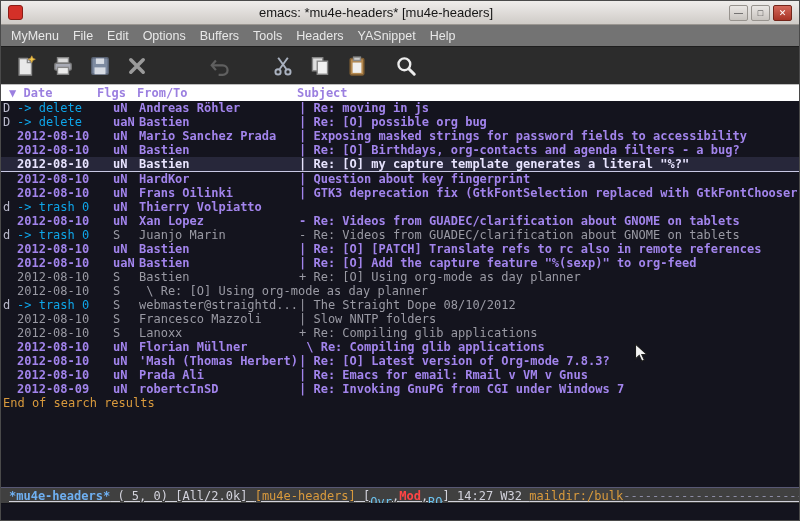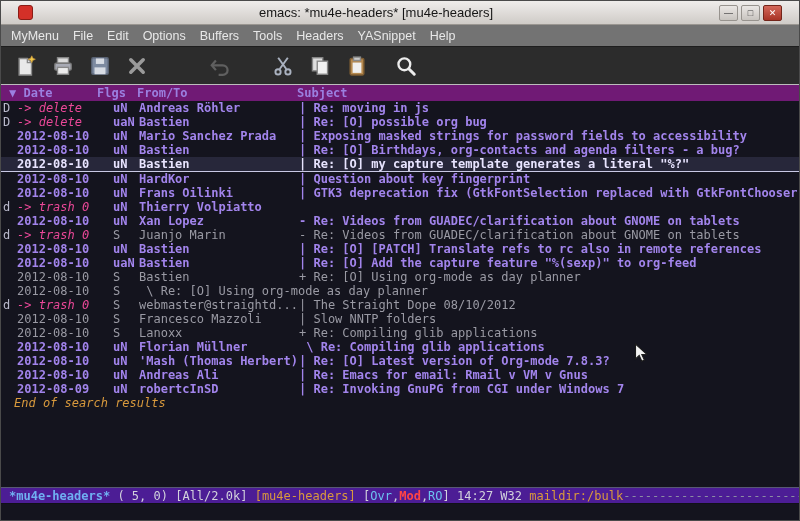--- a/index.html
+++ b/index.html
@@ -4,21 +4,21 @@
 <style>
   * { margin:0; padding:0; box-sizing:border-box; }
   html,body { width:800px; height:521px; background:#000; overflow:hidden; }
   body { font-family:"DejaVu Sans Mono", monospace; }
 
   .window { position:relative; width:800px; height:521px; display:flex; flex-direction:column;
             background:#14141e; border:1px solid #4a4a4a; }
 
   
   .titlebar { height:24px; flex:none; background:linear-gradient(#efedeb,#cfcbc7);
-              display:flex; align-items:center; padding:0 17px; border-bottom:1px solid #9a9691;gap:44px; }
+              display:flex; align-items:center; padding:0 7px; border-bottom:1px solid #9a9691;gap:44px; }
   .app-icon { width:15px; height:15px; flex:none; background:#d43028; border:1px solid #8a1d16; border-radius:3px; }
   .title { flex:1; text-align:center; font:13px "Liberation Sans", sans-serif; color:#161616; }
   .winbtns { display:flex; gap:3px; flex:none; }
   .winbtn { width:19px; height:16px; border:1px solid #97938e; border-radius:2px;
             background:linear-gradient(#eae7e4,#c8c4bf); display:flex; align-items:center;
             justify-content:center; font:9px "Liberation Sans", sans-serif; color:#3a3a3a; }
   .winbtn.close { background:linear-gradient(#d4685a,#a83426); color:#fff; border-color:#73251a; }
 
   
   .menubar { height:22px; flex:none; background:#737373; display:flex; align-items:center;
@@ -28,47 +28,47 @@
   
   .toolbar { height:38px; flex:none; background:#2c2c2c; display:flex; align-items:center;
              padding-left:12px; border-bottom:1px solid #bdbdbd; }
   .tool-btn { width:26px; height:26px; margin-right:11px; display:flex; align-items:center;
               justify-content:center; border-radius:3px; }
   .tool-btn.disabled { opacity:.55; }
 
   
   .buffer { flex:1; display:flex; flex-direction:column; overflow:hidden;
             font-size:12px; line-height:14px; }
-  .header-line { height:16px; flex:none; background:#701a75; color:#9b7fe0; font-weight:bold;
+  .header-line { height:16px; flex:none; background:#ffffff; color:#9b7fe0; font-weight:bold;
                  display:flex; align-items:center; white-space:pre; }
   .hl-date { margin-left:8px; width:88px; }
   .hl-flags { width:40px; }
   .hl-from  { width:160px; }
   .hl-subject { flex:1; }
 
   .rows { flex:none; }
   .row { height:14px; display:flex; white-space:pre; padding-left:2px; }
   .c-mark  { width:14px;  flex:none; color:#b9b9cb; font-weight:normal; }
   .c-date  { width:96px;  flex:none; }
   .c-flags { width:26px;  flex:none; }
   .c-from  { width:160px; flex:none; overflow:hidden; }
   .c-subj  { flex:1; overflow:hidden; }
   .row.unread { color:#a284ec; font-weight:bold; }
   .row.seen   { color:#9a9aa4; }
-  .row .mark-text { color:#ec4899; font-style:italic; font-weight:normal; }
+  .row .mark-text { color:#0ea5e9; font-weight:normal; }
   .row.current { height:15px; background:#27273a; border-bottom:1px solid #c9c9e4; color:#e8e4ff; }
   .row.current .c-mark { color:#e8e4ff; }
 
-  .end-line { height:14px; flex:none; padding-left:13px; color:#d99a3d; font-style:italic; white-space:pre; }
+  .end-line { height:14px; flex:none; padding-left:2px; color:#d99a3d; white-space:pre; }
   .spacer { flex:1; }
 
   
-  .mode-line { height:17px; flex:none; background:#4c1d95; border-top:1px solid #585874;
-               border-bottom:1px solid #101018; display:flex; align-items:flex-end;
-               padding-left:8px; color:#d2d2dc; white-space:pre; overflow:hidden; }
+  .mode-line { height:17px; flex:none; background:#404040; border-top:1px solid #585874;
+               border-bottom:1px solid #101018; display:flex; align-items:center;
+               padding-left:8px; color:#d2d2dc; white-space:pre; overflow:hidden;text-decoration:underline; }
   .ml-buffer { color:#6fb0f2; font-weight:bold; }
   .ml-plain  { color:#d2d2dc; }
   .ml-mode   { color:#d99a3d; }
   .ml-cyan   { color:#6cc3f0;margin-top:12px; }
   .ml-red    { color:#ff4545; font-weight:bold; }
   .ml-dash   { color:#8c8ca4; }
 
   .echo-area { height:16px; flex:none; background:#14141e; }
 
   .mouse-cursor { position:absolute; left:633px; top:342px; z-index:20; }
@@ -183,21 +183,21 @@
         <div class="row seen"><span class="c-mark">d</span><span class="c-date mark-text">-&gt; trash 0</span><span class="c-flags">S</span><span class="c-from">Juanjo Marin</span><span class="c-subj">- Re: Videos from GUADEC/clarification about GNOME on tablets</span></div>
         <div class="row unread"><span class="c-mark"></span><span class="c-date">2012-08-10</span><span class="c-flags">uN</span><span class="c-from">Bastien</span><span class="c-subj">| Re: [O] [PATCH] Translate refs to rc also in remote references</span></div>
         <div class="row unread"><span class="c-mark"></span><span class="c-date">2012-08-10</span><span class="c-flags">uaN</span><span class="c-from">Bastien</span><span class="c-subj">| Re: [O] Add the capture feature "%(sexp)" to org-feed</span></div>
         <div class="row seen"><span class="c-mark"></span><span class="c-date">2012-08-10</span><span class="c-flags">S</span><span class="c-from">Bastien</span><span class="c-subj">+ Re: [O] Using org-mode as day planner</span></div>
         <div class="row seen"><span class="c-mark"></span><span class="c-date">2012-08-10</span><span class="c-flags">S</span><span class="c-subj"> \ Re: [O] Using org-mode as day planner</span></div>
         <div class="row seen"><span class="c-mark">d</span><span class="c-date mark-text">-&gt; trash 0</span><span class="c-flags">S</span><span class="c-from">webmaster@straightd...</span><span class="c-subj">| The Straight Dope 08/10/2012</span></div>
         <div class="row seen"><span class="c-mark"></span><span class="c-date">2012-08-10</span><span class="c-flags">S</span><span class="c-from">Francesco Mazzoli</span><span class="c-subj">| Slow NNTP folders</span></div>
         <div class="row seen"><span class="c-mark"></span><span class="c-date">2012-08-10</span><span class="c-flags">S</span><span class="c-from">Lanoxx</span><span class="c-subj">+ Re: Compiling glib applications</span></div>
         <div class="row unread"><span class="c-mark"></span><span class="c-date">2012-08-10</span><span class="c-flags">uN</span><span class="c-from">Florian Müllner</span><span class="c-subj"> \ Re: Compiling glib applications</span></div>
         <div class="row unread"><span class="c-mark"></span><span class="c-date">2012-08-10</span><span class="c-flags">uN</span><span class="c-from">'Mash (Thomas Herbert)</span><span class="c-subj">| Re: [O] Latest version of Org-mode 7.8.3?</span></div>
-        <div class="row unread"><span class="c-mark"></span><span class="c-date">2012-08-10</span><span class="c-flags">uN</span><span class="c-from">Andreas Ali</span><span class="c-subj">| Re: Emacs for email: Rmail v VM v Gnus</span></div>
+        <div class="row unread"><span class="c-mark"></span><span class="c-date">2012-08-10</span><span class="c-flags">uN</span><span class="c-from">Prada Ali</span><span class="c-subj">| Re: Emacs for email: Rmail v VM v Gnus</span></div>
         <div class="row unread"><span class="c-mark"></span><span class="c-date">2012-08-09</span><span class="c-flags">uN</span><span class="c-from">robertcInSD</span><span class="c-subj">| Re: Invoking GnuPG from CGI under Windows 7</span></div>
       </div>
 
     <div class="end-line">End of search results</div>
 
     <div class="spacer"></div>
 
     <div class="mode-line"><span class="ml-buffer">*mu4e-headers*</span><span class="ml-plain"> ( 5, 0) [All/2.0k] </span><span class="ml-mode">[mu4e-headers]</span><span class="ml-plain"> [</span><span class="ml-cyan">Ovr</span><span class="ml-plain">,</span><span class="ml-red">Mod</span><span class="ml-plain">,</span><span class="ml-cyan">RO</span><span class="ml-plain">] </span><span class="ml-plain">14:27 W32 </span><span class="ml-mode">maildir:/bulk</span><span class="ml-dash">--------------------------------------</span></div>
 
     <div class="echo-area"></div>

